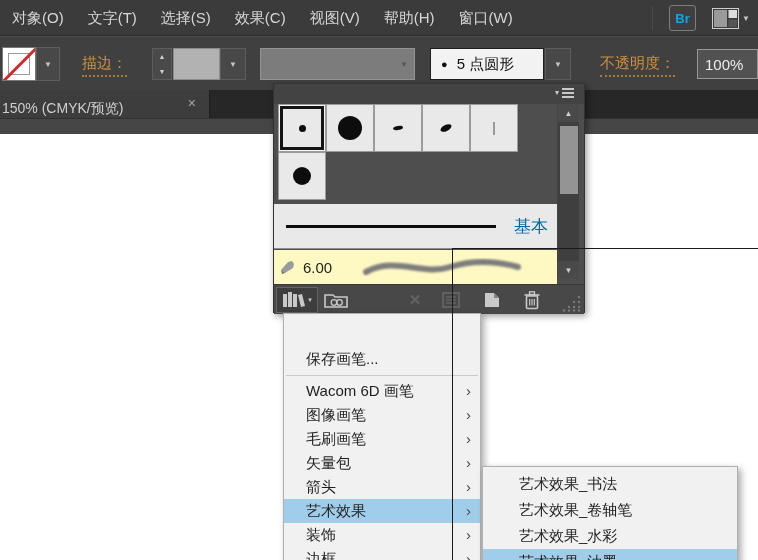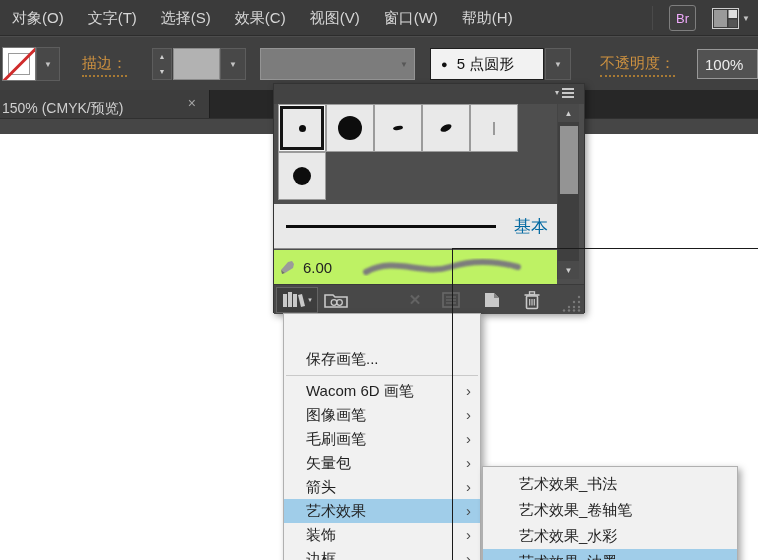--- a/index.html
+++ b/index.html
@@ -11,21 +11,21 @@
   }
 
   
   .menubar { position:absolute; left:0; top:0; width:758px; height:36px;
     background:#3b3b3b; border-bottom:1px solid #2c2c2c;
     display:flex; align-items:center; color:#d6d6d6; font-size:15px; }
   .menubar .mitem { padding:0 12px; height:36px; line-height:36px; cursor:default; }
   .mb-right { position:absolute; right:8px; top:0; height:36px; display:flex; align-items:center; gap:16px; }
   .mb-sep { width:1px; height:24px; background:#2d2d2d; border-right:1px solid #4a4a4a; }
   .br-badge { width:27px; height:26px; border:1px solid #7e7e7e; border-radius:3px;
-    color:#f0abfc; background:#3f3f3f; font-size:13px; font-weight:normal;
+    color:#0ea5e9; background:#3f3f3f; font-size:13px; font-weight:bold;
     display:flex; align-items:center; justify-content:center; }
   .ws-group { display:flex; align-items:center; gap:3px; }
 
   
   .controlbar { position:absolute; left:0; top:36px; width:758px; height:54px;
     background:#404040; border-top:1px solid #4d4d4d; }
   .none-swatch { position:absolute; left:2px; top:10px; width:34px; height:34px;
     background:#fff; border:1px solid #777; overflow:hidden; }
   .none-swatch .inner { position:absolute; left:5px; top:5px; right:5px; bottom:5px; border:1px solid #9a9a9a; }
   .none-swatch .slash { position:absolute; left:-6px; top:15px; width:46px; height:3px;
@@ -82,21 +82,21 @@
   .scrollbar { position:absolute; left:283px; top:20px; width:22px; height:175px; background:#3f3f3f; border-left:1px solid #444; }
   .sb-up, .sb-down { position:absolute; left:0; width:100%; height:18px; background:#4a4a4a;
     color:#cfcfcf; font-size:8px; display:flex; align-items:center; justify-content:center; }
   .sb-up { top:0; } .sb-down { bottom:0; }
   .sb-thumb { position:absolute; left:2px; top:22px; width:18px; height:68px; background:#949494; }
 
   .row-basic { position:absolute; left:0; top:120px; width:283px; height:45px; background:#e9e9e9;
     border-bottom:1px solid #8e8e8e; }
   .row-basic .bline { position:absolute; left:12px; top:21px; width:210px; height:3px; background:#0c0c0c; }
   .row-basic .blabel { position:absolute; right:9px; top:11px; font-size:17px; color:#0369a1; }
-  .row-size { position:absolute; left:0; top:166px; width:283px; height:34px; background:#bef264;
+  .row-size { position:absolute; left:0; top:166px; width:283px; height:34px; background:#fef9c3;
     display:flex; align-items:center; }
   .row-size .sval { font-size:15px; color:#222; margin-left:6px; }
   .row-size .sicon { margin-left:5px; }
 
   .ptoolbar { position:absolute; left:0; top:200px; width:100%; height:30px;
     background:#484848; border-top:1px solid #3a3a3a; }
   .tbtn { position:absolute; top:2px; height:26px; display:flex; align-items:center; justify-content:center; }
   .lib-btn { left:2px; width:42px; background:#3e3e3e; border:1px solid #646464; gap:2px; }
   .lib-btn .tri { font-size:7px; color:#c9c9c9; }
   .x-glyph { color:#636363; font-size:15px; font-weight:bold; }
@@ -126,22 +126,22 @@
 <body>
 
 <div id="screen">
 
   <div class="menubar">
     <div class="mitem">对象(O)</div>
     <div class="mitem">文字(T)</div>
     <div class="mitem">选择(S)</div>
     <div class="mitem">效果(C)</div>
     <div class="mitem">视图(V)</div>
+    <div class="mitem">帮助(H)</div>
     <div class="mitem">窗口(W)</div>
-    <div class="mitem">帮助(H)</div>
     <div class="mb-right">
       <div class="mb-sep"></div>
       <div class="br-badge">Br</div>
       <div class="ws-group">
         <svg width="27" height="21" viewBox="0 0 27 21">
           <rect x="0.5" y="0.5" width="26" height="20" fill="#3b3b3b" stroke="#cfcfcf"></rect>
           <rect x="2" y="2" width="13" height="17" fill="#9a9a9a"></rect>
           <rect x="16.5" y="2" width="8.5" height="8" fill="#dedede"></rect>
           <rect x="16.5" y="11.5" width="8.5" height="7.5" fill="#555"></rect>
         </svg>

